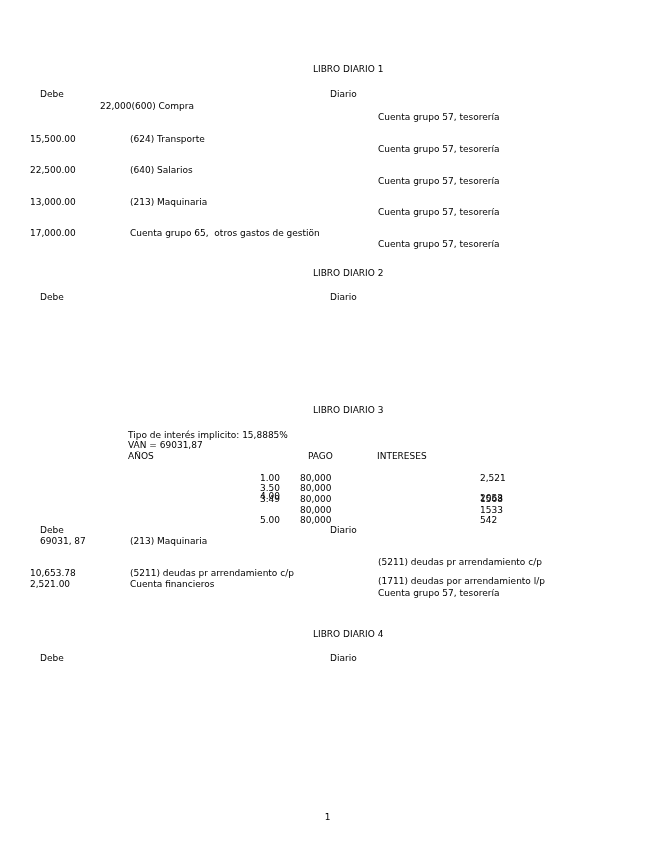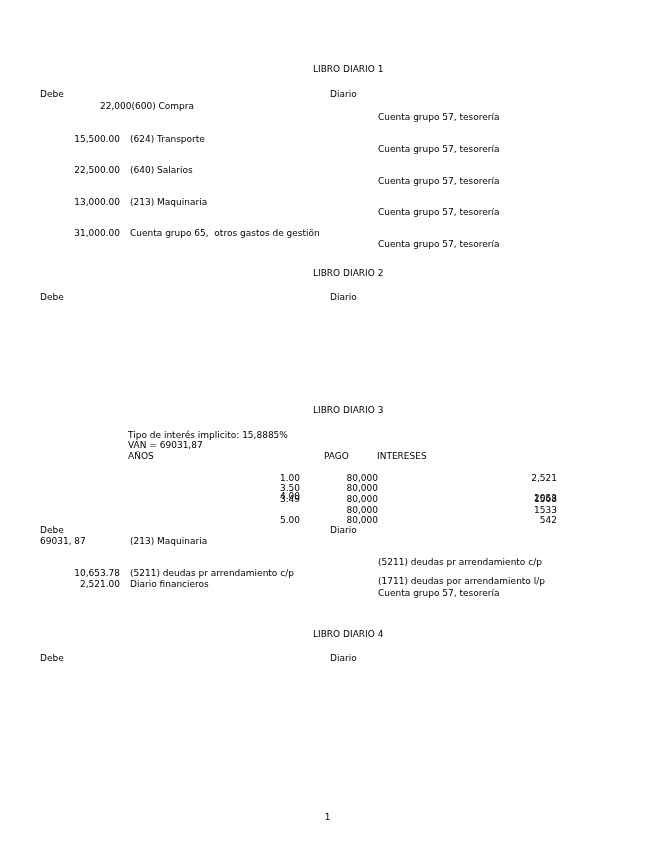--- a/index.html
+++ b/index.html
@@ -15,21 +15,20 @@
     color: #000000;
     overflow: hidden;
   }
   .line {
     position: absolute;
     white-space: pre;
   }
   .amt {
     position: absolute;
     white-space: pre;
-    text-align: right;
   }
   .center {
     position: absolute;
     left: 0;
     width: 655px;
     text-align: center;
   }
 </style>
 </head>
 <body>
@@ -48,34 +47,34 @@
   <div class="line" style="left:378px;top:144px">Cuenta grupo 57, tesorería</div>
 
   <div class="amt" style="left:30px;width:90px;top:165px">22,500.00</div>
   <div class="line" style="left:130px;top:165px">(640) Salarios</div>
   <div class="line" style="left:378px;top:176px">Cuenta grupo 57, tesorería</div>
 
   <div class="amt" style="left:30px;width:90px;top:197px">13,000.00</div>
   <div class="line" style="left:130px;top:197px">(213) Maquinaria</div>
   <div class="line" style="left:378px;top:207px">Cuenta grupo 57, tesorería</div>
 
-  <div class="amt" style="left:30px;width:90px;top:228px">31,000.00</div>
+  <div class="amt" style="left:30px;width:90px;top:228px">17,000.00</div>
   <div class="line" style="left:130px;top:228px">Cuenta grupo 65,  otros gastos de gestiön</div>
   <div class="line" style="left:378px;top:239px">Cuenta grupo 57, tesorería</div>
 
   <div class="line" style="left:313px;top:268px">LIBRO DIARIO 2</div>
   <div class="line" style="left:40px;top:292px">Debe</div>
   <div class="line" style="left:330px;top:292px">Diario</div>
 
   <div class="line" style="left:313px;top:405px">LIBRO DIARIO 3</div>
   <div class="line" style="left:128px;top:430px">Tipo de interés implicito: 15,8885%</div>
   <div class="line" style="left:128px;top:440px">VAN = 69031,87</div>
 
   <div class="line" style="left:128px;top:451px">AÑOS</div>
-  <div class="line" style="left:324px;top:451px">PAGO</div>
+  <div class="line" style="left:308px;top:451px">PAGO</div>
   <div class="line" style="left:377px;top:451px">INTERESES</div>
 
   <div>
     <div class="amt" style="left:260px;width:40px;top:473px">1.00</div>
     <div class="amt" style="left:300px;width:78px;top:473px">80,000</div>
     <div class="amt" style="left:480px;width:77px;top:473px">2,521</div>
   </div>
   <div>
     <div class="amt" style="left:260px;width:40px;top:483px">3.50</div>
     <div class="amt" style="left:300px;width:78px;top:483px">80,000</div>
@@ -102,21 +101,21 @@
 
   <div class="line" style="left:40px;top:536px">69031, 87</div>
   <div class="line" style="left:130px;top:536px">(213) Maquinaria</div>
 
   <div class="line" style="left:378px;top:576px">(1711) deudas por arrendamiento l/p</div>
   <div class="line" style="left:378px;top:557px">(5211) deudas pr arrendamiento c/p</div>
 
   <div class="amt" style="left:30px;width:90px;top:568px">10,653.78</div>
   <div class="line" style="left:130px;top:568px">(5211) deudas pr arrendamiento c/p</div>
   <div class="amt" style="left:30px;width:90px;top:579px">2,521.00</div>
-  <div class="line" style="left:130px;top:579px">Diario financieros</div>
+  <div class="line" style="left:130px;top:579px">Cuenta financieros</div>
 
   <div class="line" style="left:378px;top:588px">Cuenta grupo 57, tesorería</div>
 
   <div class="line" style="left:313px;top:629px">LIBRO DIARIO 4</div>
   <div class="line" style="left:40px;top:653px">Debe</div>
   <div class="line" style="left:330px;top:653px">Diario</div>
 
   <div class="center" style="top:812px">1</div>
 
 </div>

